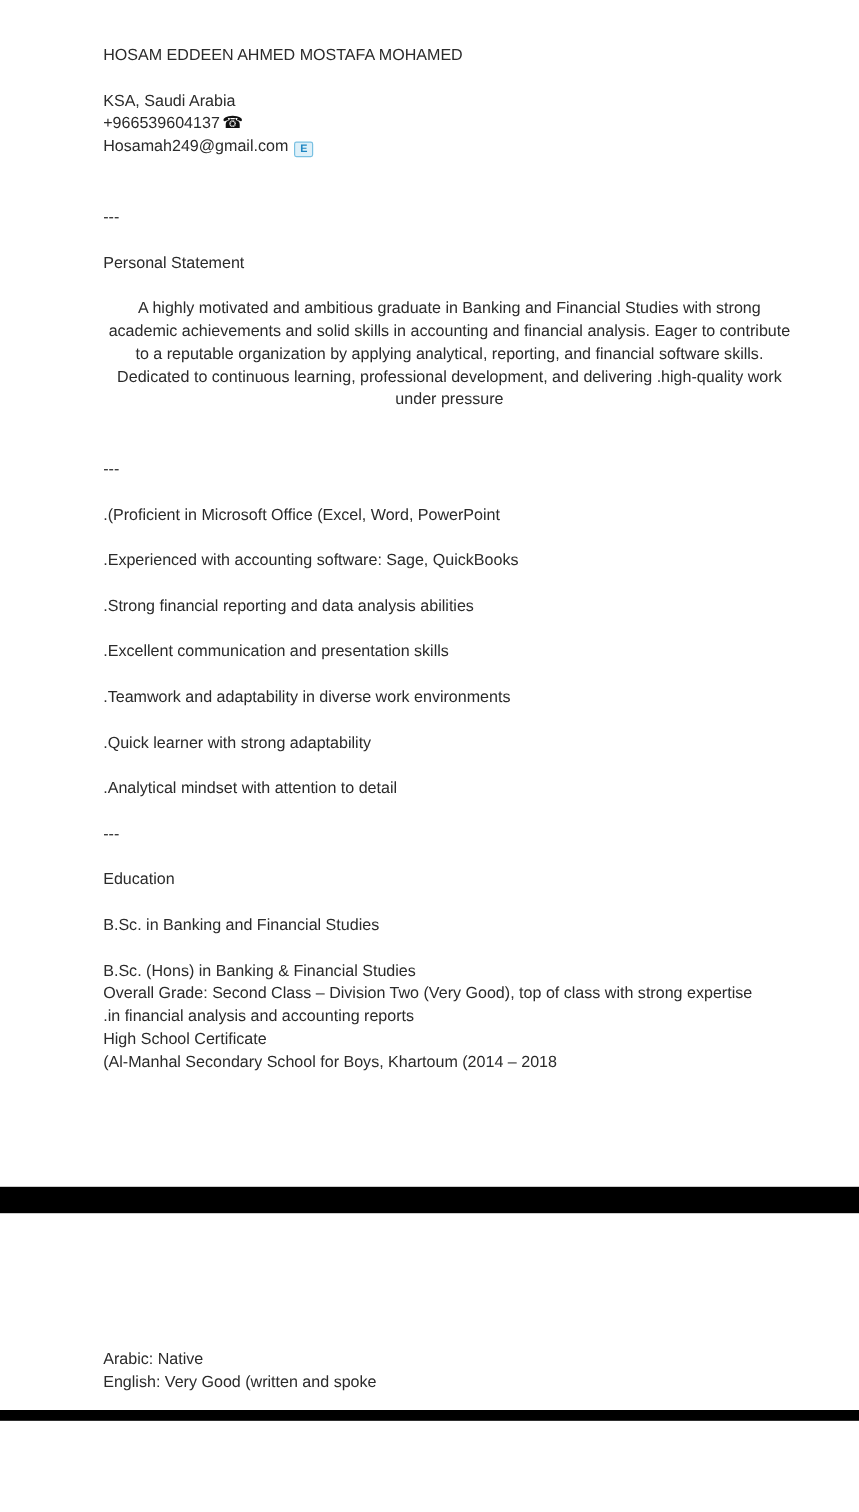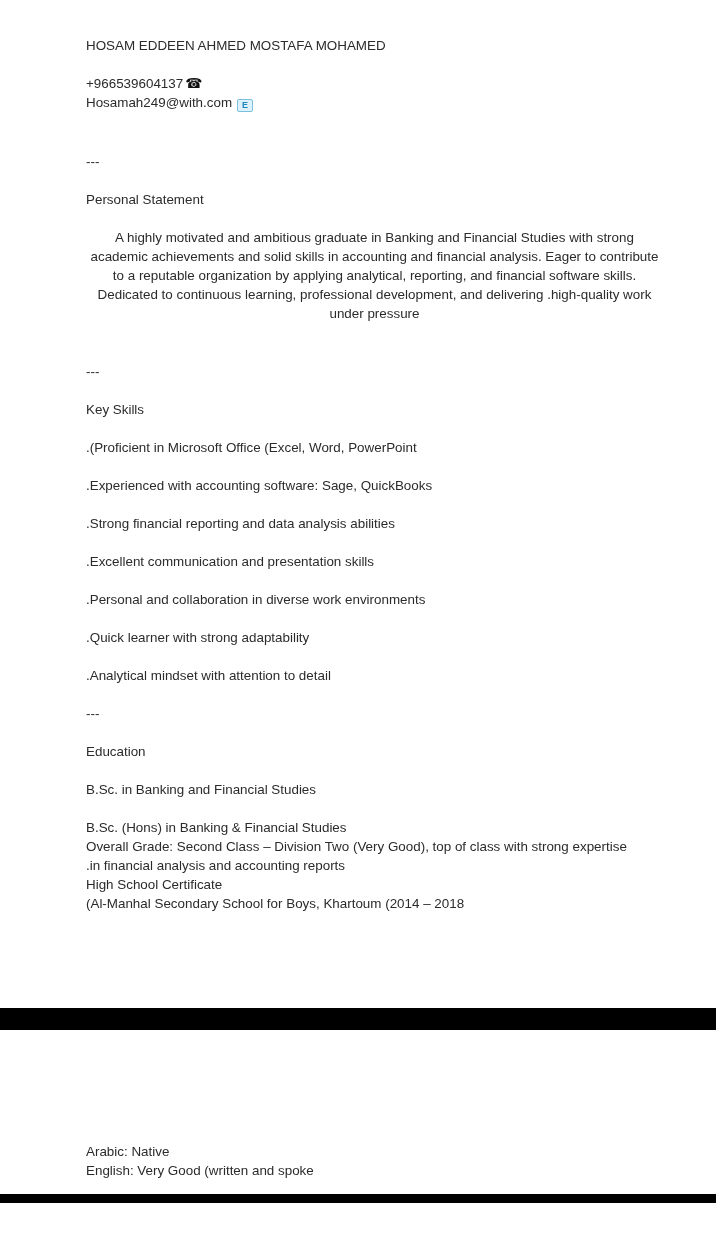--- a/index.html
+++ b/index.html
@@ -59,37 +59,37 @@
   }
 </style>
 </head>
 <body>
 
 <div class="page">
 
   <div class="line">HOSAM EDDEEN AHMED MOSTAFA MOHAMED</div>
 
   <div class="mt1">
+    <div class="line">KSA, Saudi Arabia</div>
     <div class="line"><span>+966539604137</span><span class="phone-icon">☎</span></div>
-    <div class="line"><span>Hosamah249@with.com</span><span class="email-icon">E</span></div>
+    <div class="line"><span>Hosamah249@gmail.com</span><span class="email-icon">E</span></div>
   </div>
 
   <div class="line sep1">---</div>
 
   <div class="line mt1">Personal Statement</div>
   <div class="para mt1">A highly motivated and ambitious graduate in Banking and Financial Studies with strong academic achievements and solid skills in accounting and financial analysis. Eager to contribute to a reputable organization by applying analytical, reporting, and financial software skills. Dedicated to continuous learning, professional development, and delivering .high-quality work under pressure</div>
 
   <div class="line mt2">---</div>
 
-  <div class="line mt1">Key Skills</div>
   <div class="line mt1">.(Proficient in Microsoft Office (Excel, Word, PowerPoint</div>
   <div class="line mt1">.Experienced with accounting software: Sage, QuickBooks</div>
   <div class="line mt1">.Strong financial reporting and data analysis abilities</div>
   <div class="line mt1">.Excellent communication and presentation skills</div>
-  <div class="line mt1">.Personal and collaboration in diverse work environments</div>
+  <div class="line mt1">.Teamwork and adaptability in diverse work environments</div>
   <div class="line mt1">.Quick learner with strong adaptability</div>
   <div class="line mt1">.Analytical mindset with attention to detail</div>
 
   <div class="line mt1">---</div>
 
   <div class="line mt1">Education</div>
 
   <div class="mt1">
     <div class="line">B.Sc. in Banking and Financial Studies</div>
   </div>

